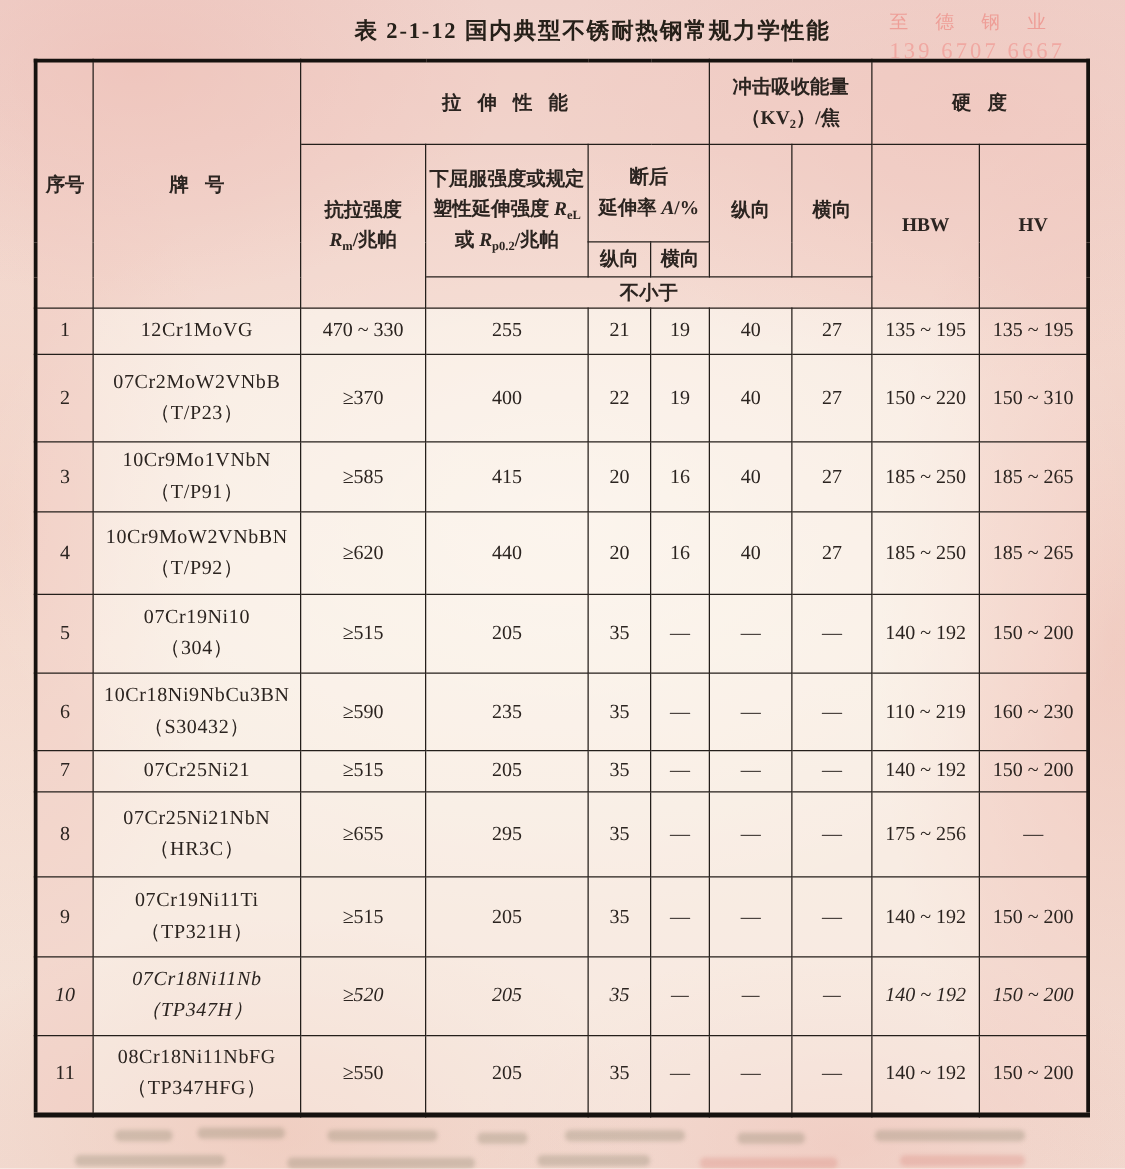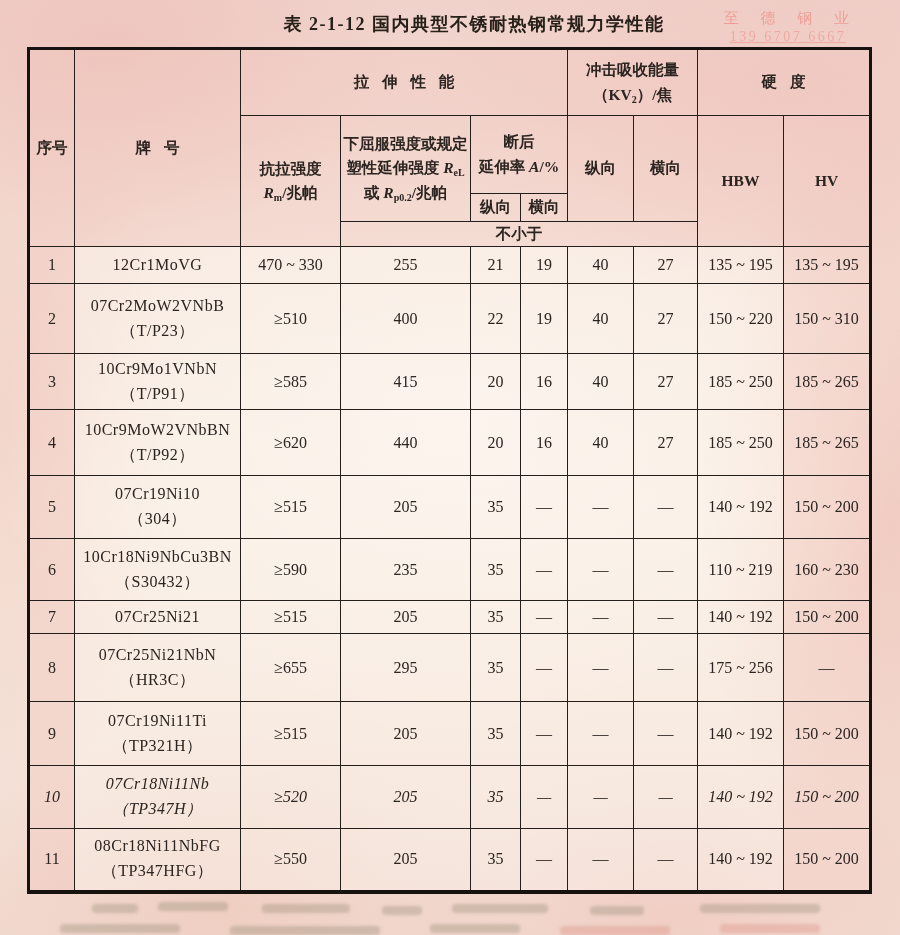--- a/index.html
+++ b/index.html
@@ -20,25 +20,25 @@
       radial-gradient(ellipse 420px 240px at 25% 97%, rgba(236,186,170,.42), transparent 72%),
       radial-gradient(ellipse 420px 220px at 75% 98%, rgba(238,184,174,.40), transparent 72%),
       linear-gradient(180deg,#f0d2cb 0%,#f5e2d8 30%,#f7e9de 55%,#f2dcd2 100%);
   }
   .title{
     position:absolute; top:12px; left:0; width:900px;
     text-align:center; font-size:18px; font-weight:700;
     letter-spacing:1.5px; color:#262019;margin-left:24px;
   }
   .watermark{
-    position:absolute; top:8px; right:48px; text-align:center;
+    position:absolute; top:8px; right:48px; text-align:left;
     color:#ee9e97; line-height:1.35; user-select:none;
   }
   .wm-name{ font-size:15px; letter-spacing:9px; margin-right:-6px; }
-  .wm-phone{ font-size:14px; letter-spacing:2.5px; color:#f0a8a2;text-decoration:underline; }
+  .wm-phone{ font-size:18px; letter-spacing:2.5px; color:#f0a8a2; }
 
   table.main{
     position:absolute; left:27px; top:47px;
     width:842px; border-collapse:collapse; table-layout:fixed;
     border:3px solid #16120f; border-bottom-width:4px;
   }
   th,td{
     border:1.6px solid #241f1b;
     padding:0; text-align:center; vertical-align:middle;
     font-size:16px; font-weight:400;
@@ -140,21 +140,21 @@
     <td>27</td>
     <td>135 ~ 195</td>
     <td>135 ~ 195</td>
   </tr>
         <tr style="height: 70px;">
     <td>2</td>
     <td>
       <div class="l">07Cr2MoW2VNbB</div>
       <div class="l">（T/P23）</div>
     </td>
-    <td>≥510</td>
+    <td>≥370</td>
     <td>400</td>
     <td>22</td>
     <td>19</td>
     <td>40</td>
     <td>27</td>
     <td>150 ~ 220</td>
     <td>150 ~ 310</td>
   </tr>
         <tr style="height: 56px;">
     <td>3</td>

